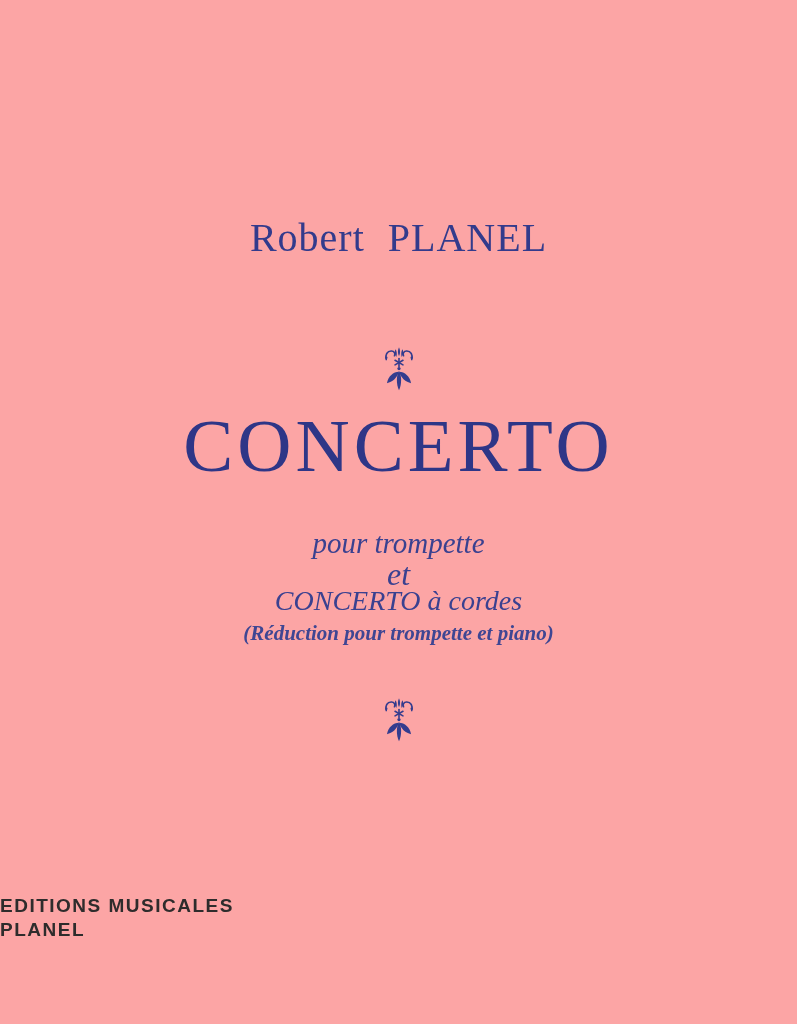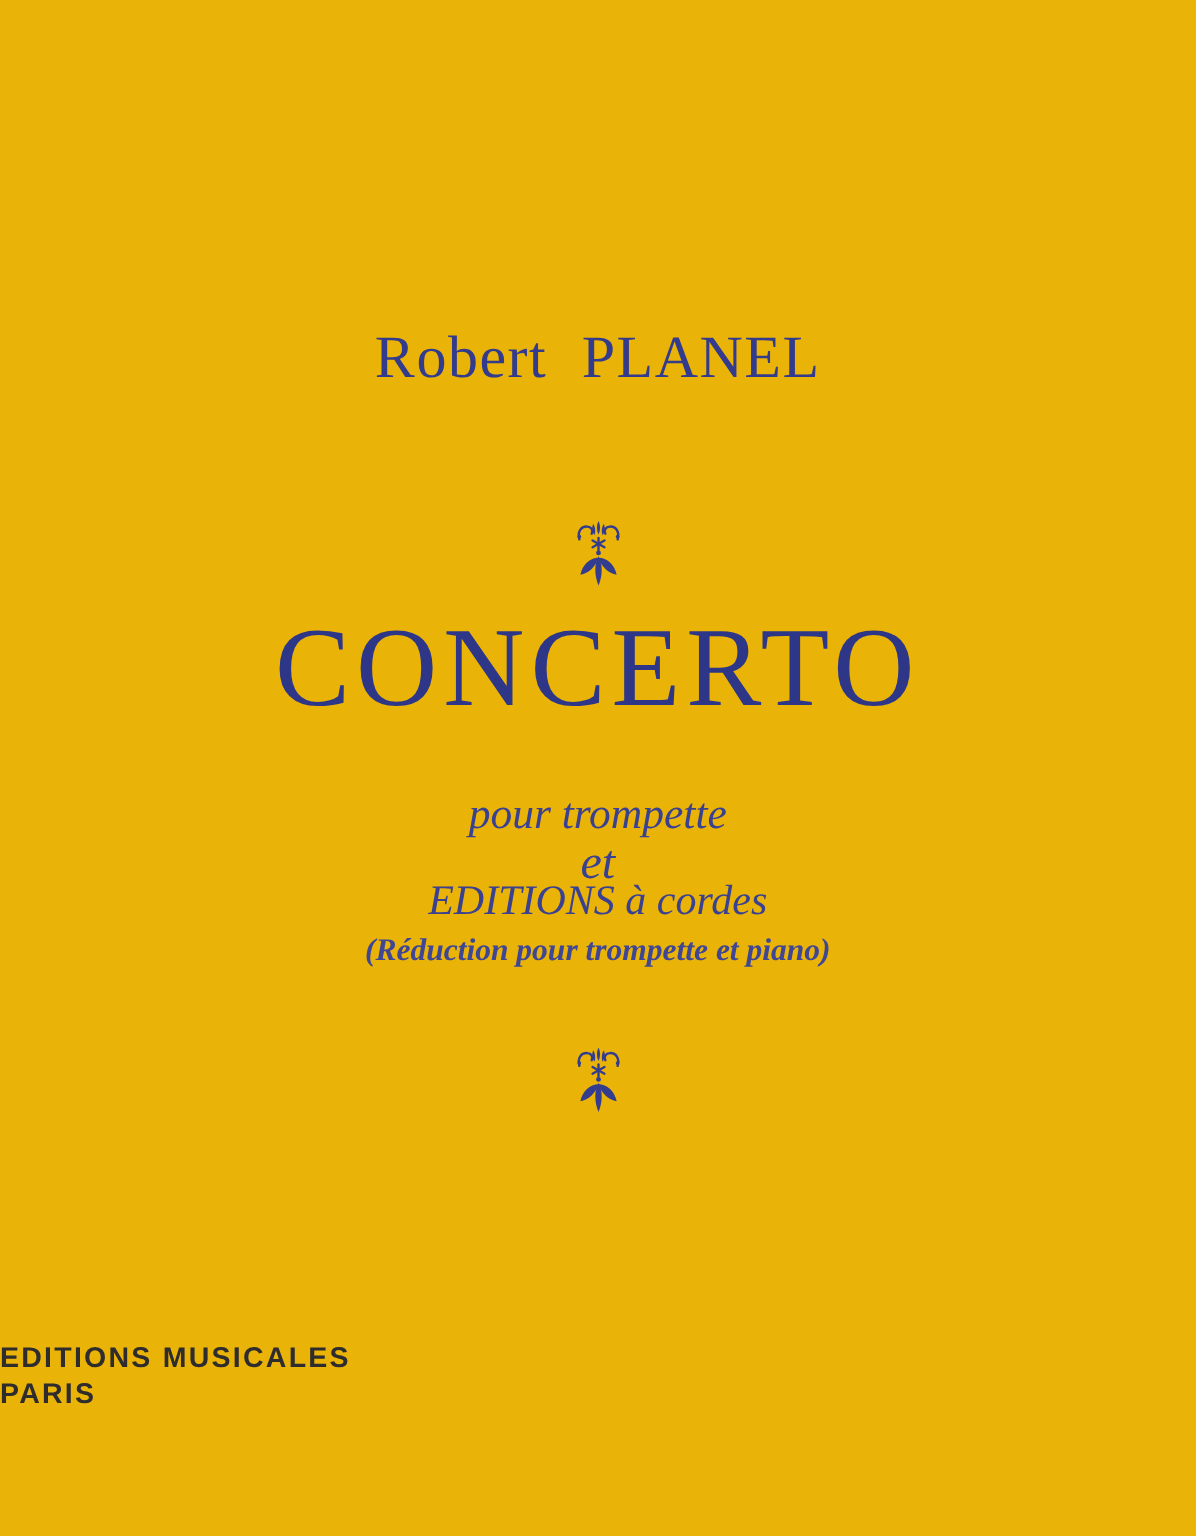--- a/index.html
+++ b/index.html
@@ -5,21 +5,21 @@
   html, body {
     margin: 0;
     padding: 0;
     background: #ffffff;
   }
   .page {
     position: relative;
     width: 797px;
     height: 1024px;
     margin: 0 auto;
-    background: #eab308;
+    background: #fca5a5;
     overflow: hidden;
     font-family: "Liberation Serif", "DejaVu Serif", serif;
   }
   .centered {
     position: absolute;
     left: 0;
     width: 100%;
     text-align: center;
     white-space: nowrap;
   }
@@ -95,21 +95,21 @@
       </g>
     </svg>
   </span>
 
   <h1 class="centered title">CONCERTO</h1>
 
   <p class="centered sub sub-line1">pour trompette</p>
 
   <p class="centered sub sub-line2">et</p>
 
-  <p class="centered sub sub-line3">EDITIONS à cordes</p>
+  <p class="centered sub sub-line3">CONCERTO à cordes</p>
 
   <p class="centered sub sub-line4">(Réduction pour trompette et piano)</p>
 
   <span class="ornament ornament-bottom">
     <svg width="34" height="46" viewBox="0 0 36 48" aria-hidden="true">
       <g fill="currentColor" stroke="none">
         <circle cx="4.5" cy="12" r="1.3"></circle>
         <circle cx="31.5" cy="12" r="1.3"></circle>
         <path d="M14.2 3 C13 6 13.4 9 15.2 11.2 C16 8.2 15.8 5 14.2 3 Z"></path>
         <path d="M21.8 3 C23 6 22.6 9 20.8 11.2 C20 8.2 20.2 5 21.8 3 Z"></path>
@@ -124,16 +124,16 @@
         <path d="M31.5 14 C33 9 30.5 4.8 26 5 C23 5.2 21.7 7.6 22.8 10"></path>
         <path d="M18 13 L18 21.5"></path>
         <path d="M13.8 14.8 L22.2 19.6"></path>
         <path d="M22.2 14.8 L13.8 19.6"></path>
       </g>
     </svg>
   </span>
 
   <div class="centered publisher">
     <div>EDITIONS MUSICALES</div>
-    <div>PARIS</div>
+    <div>PLANEL</div>
   </div>
 
 </div>
 
 </body></html>

